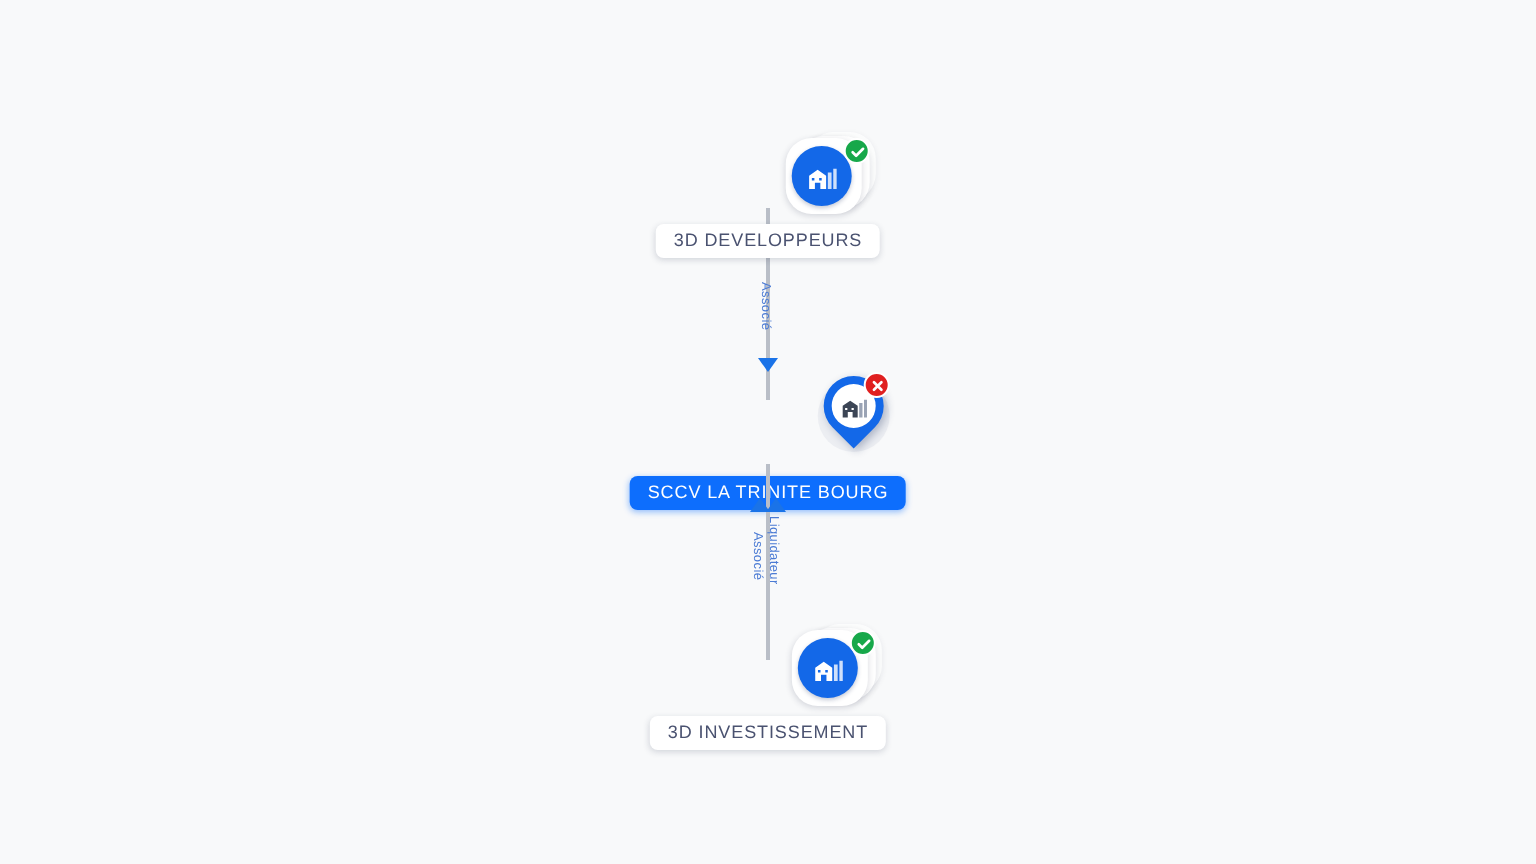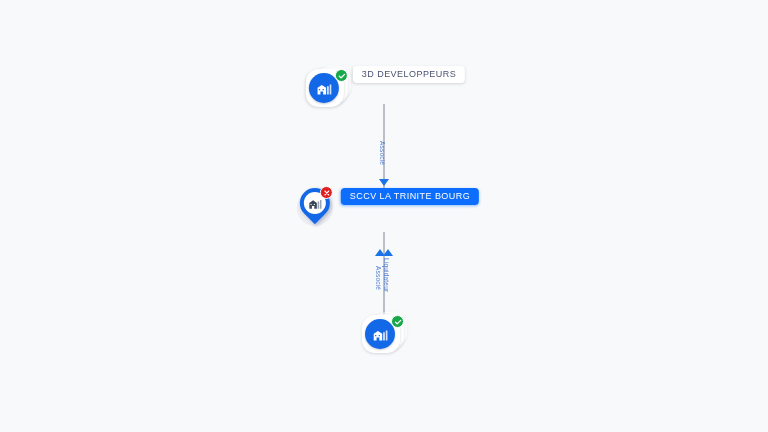--- a/index.html
+++ b/index.html
@@ -59,22 +59,22 @@
     transform: rotate(90deg);
     font-family: "Liberation Sans", sans-serif;
   }
 
   
   .node {
     position: absolute;
     left: 50%;
     transform: translateX(-50%);
     display: flex;
-    flex-direction: row;
-    align-items: flex-start;
+    flex-direction: column;
+    align-items: flex-end;
   }
   #node-top    { top: 64px; }
   #node-middle { top: 186px; }
   #node-bottom { top: 310px; }
 
   
   .deck {
     position: relative;
     width: 50px;
     height: 46px;
@@ -247,15 +247,16 @@
           <path d="M13 17V7.4h2.2V17H13zm3.2 0V5.2h2V17h-2z" fill="#cfe0fb"></path>
           <path d="M3.6 10.6h1.5v1.4H3.6v-1.4zm4.3 0h1.5v1.4H7.9v-1.4z" fill="#1368e8"></path>
         </svg>
       </div>
       <div class="badge badge-ok top-right-deck">
         <svg width="8" height="8" viewBox="0 0 12 12" aria-hidden="true">
           <path d="M2.2 6.2l2.6 2.6L10 3.6" stroke="#ffffff" stroke-width="2" fill="none" stroke-linecap="round" stroke-linejoin="round"></path>
         </svg>
       </div>
     </div>
+    <div class="node-label label-plain">3D INVESTISSEMENT</div>
   </div>
 
 </div>
 
 </body></html>

